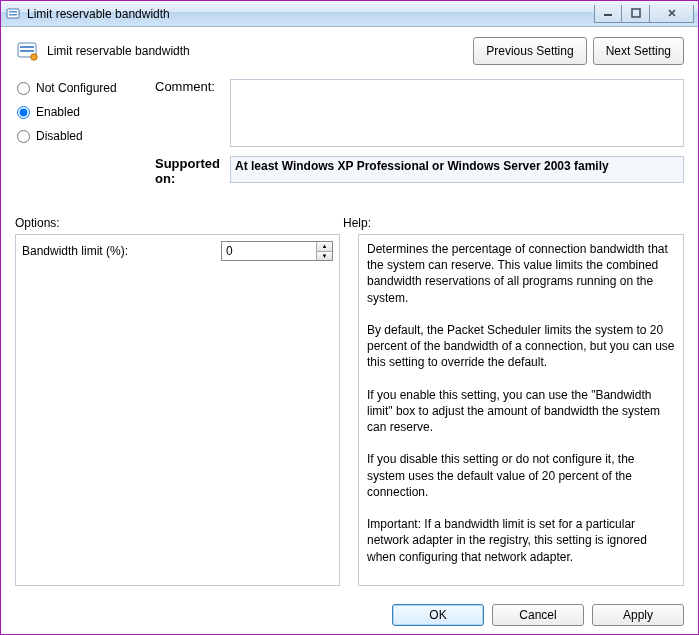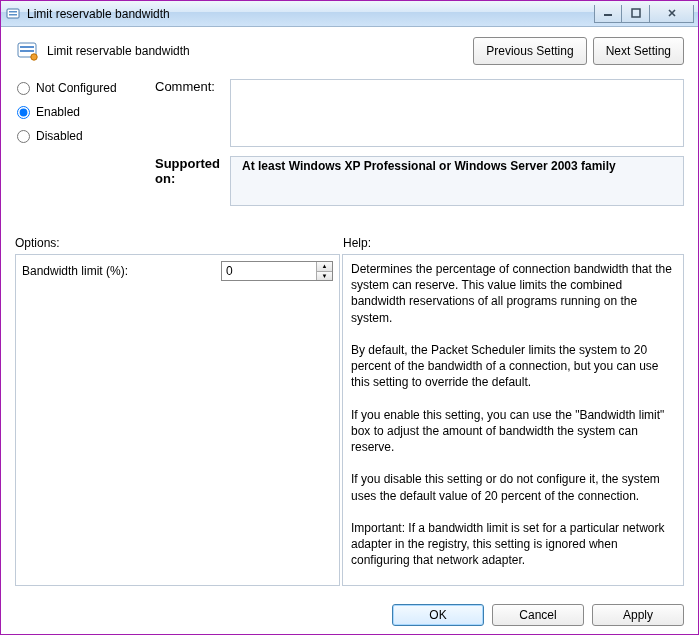--- a/index.html
+++ b/index.html
@@ -20,24 +20,24 @@
   .nav-btn { height:28px; padding:0 12px; background:linear-gradient(to bottom,#fdfdfd,#ececec); border:1px solid #8a8a8a; border-radius:3px; font-size:12px; margin-left:6px; cursor:default; }
   .settings-row { display:flex; margin-bottom:8px; }
   .radios { width:140px; padding-top:2px; }
   .radio-item { display:flex; align-items:center; margin-bottom:10px; font-size:12px; }
   .radio-item input { margin:0 6px 0 2px; }
   .labels-col { width:75px; }
   .label-txt { font-size:13px; }
   .comment-box { flex:1; }
   textarea.comment { width:100%; height:68px; resize:none; border:1px solid #c0cbd8; background:#fff; font-family:inherit; font-size:12px; padding:2px; overflow-y:scroll; }
   .supported-row { display:flex; margin-bottom:22px;font-weight:bold; }
-  .supported-box { flex:1; border:1px solid #c0cbd8; background:#f4f7fb; padding:2px 11px; height:50px; position:relative; overflow-y:scroll; font-size:12px; }
+  .supported-box { flex:1; border:1px solid #c0cbd8; background:#f4f7fb; padding:2px 4px; height:27px; position:relative; overflow-y:scroll; font-size:12px; }
   .section-labels { display:flex; margin-bottom:4px; }
   .section-labels .opt { width:328px; }
-  .panels { flex:1; display:flex; gap:2px; min-height:0;justify-content:flex-end; }
+  .panels { flex:1; display:flex; gap:18px; min-height:0;justify-content:flex-end; }
   .options-panel { width:325px; border:1px solid #c0cbd8; background:#fff; padding:6px; }
   .opt-row { display:flex; align-items:center; }
   .opt-label { flex:1; font-size:12px; }
   .spinner { display:flex; border:1px solid #888; height:20px; width:112px; }
   .spinner input { border:none; width:94px; padding:0 4px; font-size:12px; outline:none; }
   .spinner .btns { width:16px; display:flex; flex-direction:column; border-left:1px solid #aaa; }
   .spinner .sbtn { flex:1; background:linear-gradient(to bottom,#fafafa,#e4e4e4); border:none; font-size:6px; line-height:1; display:flex; align-items:center; justify-content:center; cursor:default; padding:0; }
   .spinner .sbtn + .sbtn { border-top:1px solid #aaa; }
   .help-panel { flex:1; border:1px solid #c0cbd8; background:#fff; padding:6px 8px; font-size:12px; line-height:1.35; overflow:auto; white-space:pre-wrap; }
   .footer { padding:8px 14px; display:flex; justify-content:flex-end; gap:8px; }

